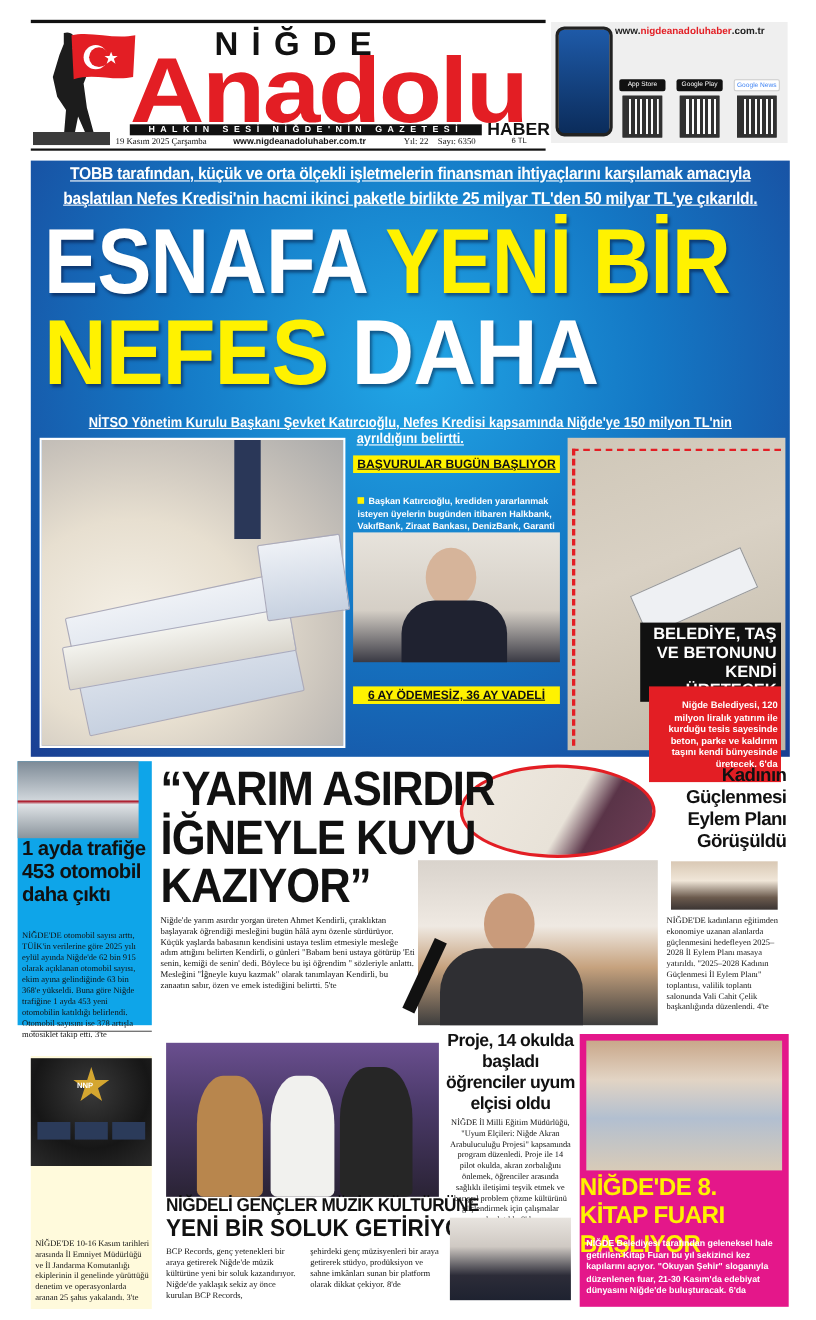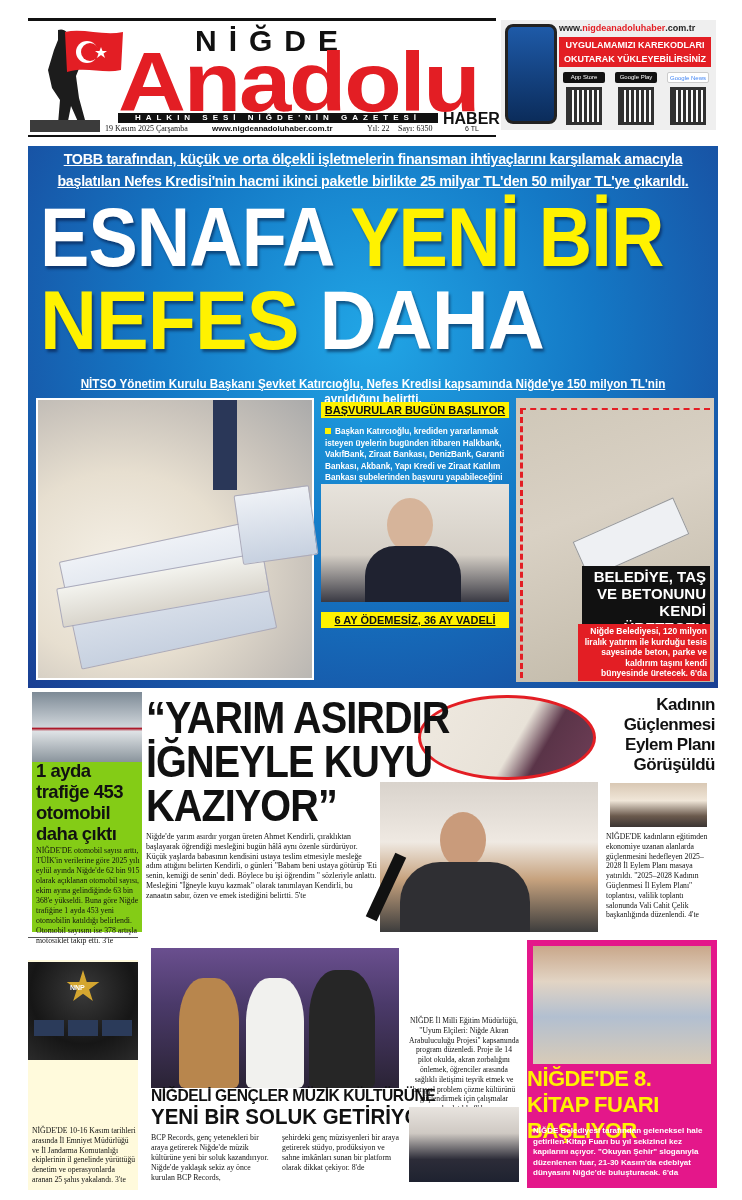--- a/index.html
+++ b/index.html
@@ -39,33 +39,33 @@
 #lead-deck{left:0;top:2px;width:690px;text-align:center;color:#fff;font-size:15.5px;font-weight:bold;line-height:22px;text-decoration:underline;letter-spacing:-0.3px;transform:scaleX(.92)}
 .hl{font-weight:900;font-size:84px;line-height:78px;letter-spacing:-1px;text-shadow:2px 3px 3px rgba(0,0,30,.45)}
 #hl1{left:12px;top:52px;transform:scaleX(.88);transform-origin:left top;white-space:nowrap}
 #hl2{left:12px;top:135px;transform:scaleX(.94);transform-origin:left top;white-space:nowrap}
 .w{color:#fff}.y{color:#fff200}
 #lead-sub{left:0;top:230px;width:690px;text-align:center;color:#fff;font-size:13px;font-weight:bold;text-decoration:underline;transform:scaleX(.9)}
 #money-photo{left:8px;top:252px;width:278px;height:282px;background:
  radial-gradient(ellipse at 30% 60%,#f5f0e6 0%,#e7dfd0 40%,#c9c3bb 70%,#aaa 100%);border:2px solid #fff}
 .bill{position:absolute;background:linear-gradient(#eef1f6,#c7d1e0);border:1px solid #aab;border-radius:2px}
 #info-col{left:289px;top:252px;width:196px;height:282px}
-.info-title{height:16px;background:#fff200;color:#111;font-size:11px;font-weight:bold;text-align:center;line-height:16px;text-decoration:underline;margin:4px 4px}
+.info-title{height:16px;background:#fff200;color:#111;font-size:11px;font-weight:bold;text-align:center;line-height:16px;text-decoration:underline;margin:16px 4px}
 .info-text{color:#fff;font-size:8.2px;line-height:11.5px;padding:4px 6px 0 8px;font-weight:bold}
 .info-text:before{content:"";display:inline-block;width:6px;height:6px;background:#fff200;margin-right:4px}
 #person-photo{left:4px;top:86px;width:188px;height:118px;background:linear-gradient(180deg,#e7e3dc 0%,#d5cfc6 60%,#3a3a44 100%)}
 #site-photo{left:488px;top:252px;width:198px;height:284px;background:linear-gradient(160deg,#cfc7b8 0%,#d9d1c4 40%,#bfb7a6 100%)}
 #site-building{left:60px;top:120px;width:110px;height:40px;background:#eef0f3;transform:rotate(-24deg);border:1px solid #999}
 #site-dash{left:4px;top:10px;width:0;height:270px;border-left:3px dashed #e31e24}
 #site-dash-top{left:4px;top:10px;width:190px;border-top:2px dashed #e31e24}
 #site-hl{right:4px;top:168px;background:#111;color:#fff;font-size:15px;font-weight:bold;line-height:17px;text-align:right;padding:2px 4px;width:128px}
-#site-text{right:4px;top:226px;background:#e31e24;color:#fff;font-size:8.5px;line-height:10.5px;text-align:right;padding:2px 3px;width:132px;font-weight:bold}
-
-
-#traffic{left:32px;top:692px;width:110px;height:240px;background:#84cc16}
+#site-text{right:4px;top:226px;background:#e31e24;color:#fff;font-size:8.5px;line-height:10.5px;text-align:right;padding:12px 3px;width:120px;font-weight:bold}
+
+
+#traffic{left:16px;top:692px;width:122px;height:240px;background:#0ea5e9}
 #traffic-photo{left:0;top:0;width:110px;height:70px;background:linear-gradient(180deg,#7d8a96 0%,#cfd5da 50%,#a12 52%,#dfe3e6 56%,#8a949c 100%)}
 #traffic-hl{left:4px;top:68px;font-size:18.5px;font-weight:bold;line-height:21px;color:#111;letter-spacing:-0.5px}
 #traffic-text{left:4px;top:154px;width:104px;font-size:7.8px;line-height:10px}
 .kicker{font-weight:normal}
 #divider-l{left:28px;top:937px;width:110px;height:1px;background:#555}
 
 #needle-hl{left:146px;top:696px;font-size:44px;font-weight:900;line-height:44px;color:#111;letter-spacing:-1px;transform:scaleX(.9);transform-origin:left top;white-space:nowrap}
 #needle-photo1{left:418px;top:695px;width:178px;height:85px;background:linear-gradient(120deg,#efe9e0 0%,#e8e2d8 55%,#5a3448 70%,#6f3e57 100%);border-radius:50%/50%;border:3px solid #e31e24}
 #needle-photo2{left:380px;top:782px;width:218px;height:150px;background:linear-gradient(180deg,#d9d3cc 0%,#efe9e2 40%,#c6a27e 65%,#3d3d3d 100%)}
 #needle-text{left:146px;top:832px;width:232px;font-size:7.9px;line-height:9.8px}
@@ -121,24 +121,20 @@
 <div class="abs serif" id="meta-date">19 Kasım 2025 Çarşamba</div>
 <div class="abs" id="meta-url">www.nigdeanadoluhaber.com.tr</div>
 <div class="abs serif" id="meta-year">Yıl: 22</div>
 <div class="abs serif" id="meta-issue">Sayı: 6350</div>
 <div class="abs" id="meta-price">6 TL</div>
 <div class="abs" id="mast-rule-bot"></div>
 
 <div class="abs" id="app-ad">
   <div class="abs" id="app-phone"></div>
   <div class="abs" id="app-url"><span>www.</span><b>nigdeanadoluhaber</b><span>.com.tr</span></div>
-  <div class="abs" id="app-banner">
-    <div>UYGULAMAMIZI KAREKODLARI</div>
-    <div>OKUTARAK YÜKLEYEBİLİRSİNİZ</div>
-  </div>
   <div class="abs store" style="left:62px;top:52px">App Store</div>
   <div class="abs store" style="left:114px;top:52px">Google Play</div>
   <div class="abs store" style="left:166px;top:52px;background:#fff;color:#4285f4;border:1px solid #ccc">Google News</div>
   <div class="abs qr" style="left:65px;top:67px"></div>
   <div class="abs qr" style="left:117px;top:67px"></div>
   <div class="abs qr" style="left:169px;top:67px"></div>
 </div>
 
 <div class="abs" id="lead">
   <div class="abs cond" id="lead-deck">
@@ -216,20 +212,21 @@
   <div class="person" style="left:28px;top:30px;width:60px;height:110px;background:#b8864d"></div>
   <div class="person" style="left:95px;top:30px;width:58px;height:110px;background:#f1f1ee"></div>
   <div class="person" style="left:158px;top:22px;width:66px;height:118px;background:#262626"></div>
 </div>
 <div class="abs cond" id="music-hl1">NİĞDELİ GENÇLER MÜZİK KÜLTÜRÜNE</div>
 <div class="abs cond" id="music-hl2">YENİ BİR SOLUK GETİRİYOR</div>
 <div class="abs serif music-col" id="music-c1">BCP Records, genç yetenekleri bir araya getirerek Niğde'de müzik kültürüne yeni bir soluk kazandırıyor. Niğde'de yaklaşık sekiz ay önce kurulan BCP Records,</div>
 <div class="abs serif music-col" id="music-c2">şehirdeki genç müzisyenleri bir araya getirerek stüdyo, prodüksiyon ve sahne imkânları sunan bir platform olarak dikkat çekiyor. 8'de</div>
 
 <div class="abs" id="school">
+  <div class="abs cond" id="school-hl">Proje, 14 okulda başladı öğrenciler uyum elçisi oldu</div>
   <div class="abs serif" id="school-text">NİĞDE İl Milli Eğitim Müdürlüğü, "Uyum Elçileri: Niğde Akran Arabuluculuğu Projesi" kapsamında program düzenledi. Proje ile 14 pilot okulda, akran zorbalığını önlemek, öğrenciler arasında sağlıklı iletişimi teşvik etmek ve barışçıl problem çözme kültürünü güçlendirmek için çalışmalar başlatıldı. 8'de</div>
   <div class="abs" id="school-photo"></div>
 </div>
 
 <div class="abs" id="fair">
   <div class="abs" id="fair-photo"></div>
   <div class="abs cond" id="fair-hl">NİĞDE'DE 8. KİTAP FUARI BAŞLIYOR</div>
   <div class="abs" id="fair-text">NİĞDE Belediyesi tarafından geleneksel hale getirilen Kitap Fuarı bu yıl sekizinci kez kapılarını açıyor. "Okuyan Şehir" sloganıyla düzenlenen fuar, 21-30 Kasım'da edebiyat dünyasını Niğde'de buluşturacak. 6'da</div>
 </div>
 

